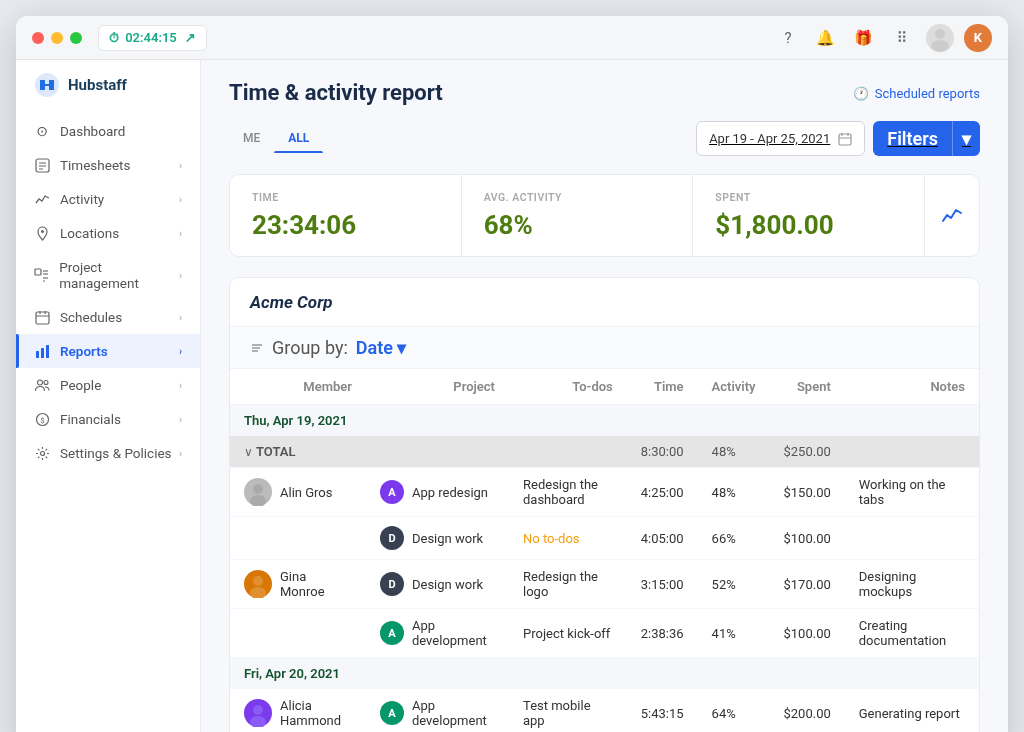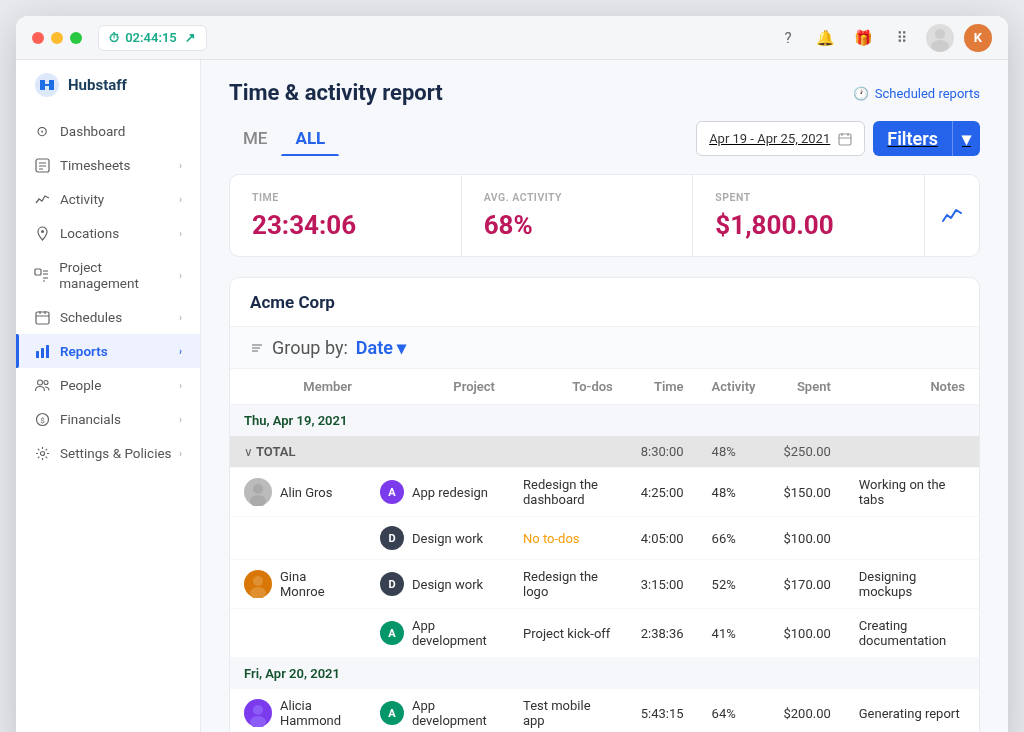--- a/index.html
+++ b/index.html
@@ -93,21 +93,21 @@
     
     .content { flex: 1; background: #f7f8fb; overflow-y: auto; padding: 20px 28px; }
     
     .content-header { display: flex; align-items: flex-start; justify-content: space-between; margin-bottom: 16px; }
     .page-title { font-size: 22px; font-weight: 700; color: #1a2b4a; }
     .scheduled-link { display: flex; align-items: center; gap: 5px; color: #2563eb; font-size: 13px; cursor: pointer; margin-top: 6px; }
     
     .tabs-filter-row { display: flex; align-items: center; justify-content: space-between; margin-bottom: 18px; }
     .tabs { display: flex; align-items: center; gap: 0; border-bottom: none; }
     .tab {
-      font-size: 17px; font-weight: 500; color: #888;
+      font-size: 12px; font-weight: 500; color: #888;
       padding: 6px 14px 8px 14px;
       cursor: pointer; position: relative;
     }
     .tab.active { color: #2563eb; font-weight: 700; }
     .tab.active::after {
       content: ''; position: absolute; bottom: 0; left: 0; right: 0;
       height: 2px; background: #2563eb; border-radius: 2px 2px 0 0;
     }
     .filter-row { display: flex; gap: 8px; text-decoration: underline; }
     .date-range-picker {
@@ -126,25 +126,25 @@
     .filters-btn-chevron { padding: 7px 9px; border-left: 1px solid rgba(255,255,255,0.3); }
     
     .stats-row {
       display: flex; gap: 0;
       background: #fff; border: 1px solid #e8eaf0; border-radius: 10px;
       margin-bottom: 20px; overflow: hidden;
     }
     .stat-card { flex: 1; padding: 16px 22px; position: relative; }
     .stat-card + .stat-card { border-left: 1px solid #e8eaf0; }
     .stat-label { font-size: 10.5px; font-weight: 600; color: #aaa; letter-spacing: 0.5px; text-transform: uppercase; margin-bottom: 6px; }
-    .stat-value { font-size: 26px; font-weight: 700; color: #be185d; }
+    .stat-value { font-size: 26px; font-weight: 700; color: #4d7c0f; }
     .stat-card-last { display: flex; align-items: center; justify-content: center; padding: 16px; border-left: 1px solid #e8eaf0; }
     
     .report-section { background: #fff; border: 1px solid #e8eaf0; border-radius: 10px; overflow: hidden; margin-bottom: 16px; }
-    .report-section-header { display: flex; align-items: center; justify-content: space-between; padding: 14px 20px; border-bottom: 1px solid #f0f2f5; }
+    .report-section-header { display: flex; align-items: center; justify-content: space-between; padding: 14px 20px; border-bottom: 1px solid #f0f2f5; font-style: italic; }
     .report-org-name { font-size: 17px; font-weight: 700; color: #1a2b4a; }
     .report-actions { display: flex; align-items: center; gap: 14px; }
     .report-action { display: flex; align-items: center; gap: 5px; color: #2563eb; font-size: 13px; font-weight: 500; cursor: pointer; }
     .report-action.export { color: #555; }
     .group-by-row { display: flex; align-items: center; gap: 8px; padding: 10px 20px; background: #fafbfc; border-bottom: 1px solid #f0f2f5; font-size: 18px; color: #555; }
     .group-by-badge { display: flex; align-items: center; gap: 4px; color: #2563eb; font-weight: 600; cursor: pointer; }
     
     .table-container { overflow-x: auto; }
     table { width: 100%; border-collapse: collapse; font-size: 13px; }
     th { text-align: right; padding: 10px 14px; color: #888; font-weight: 600; font-size: 13px; border-bottom: 1px solid #f0f2f5; background: #fff; }

